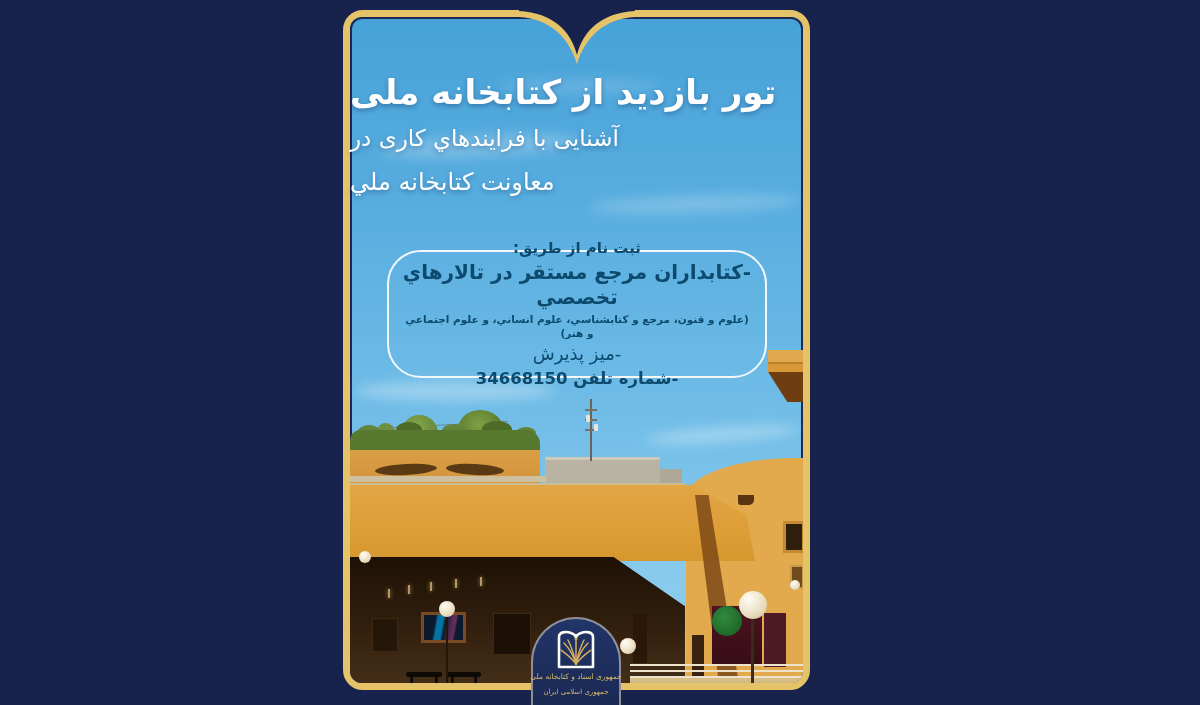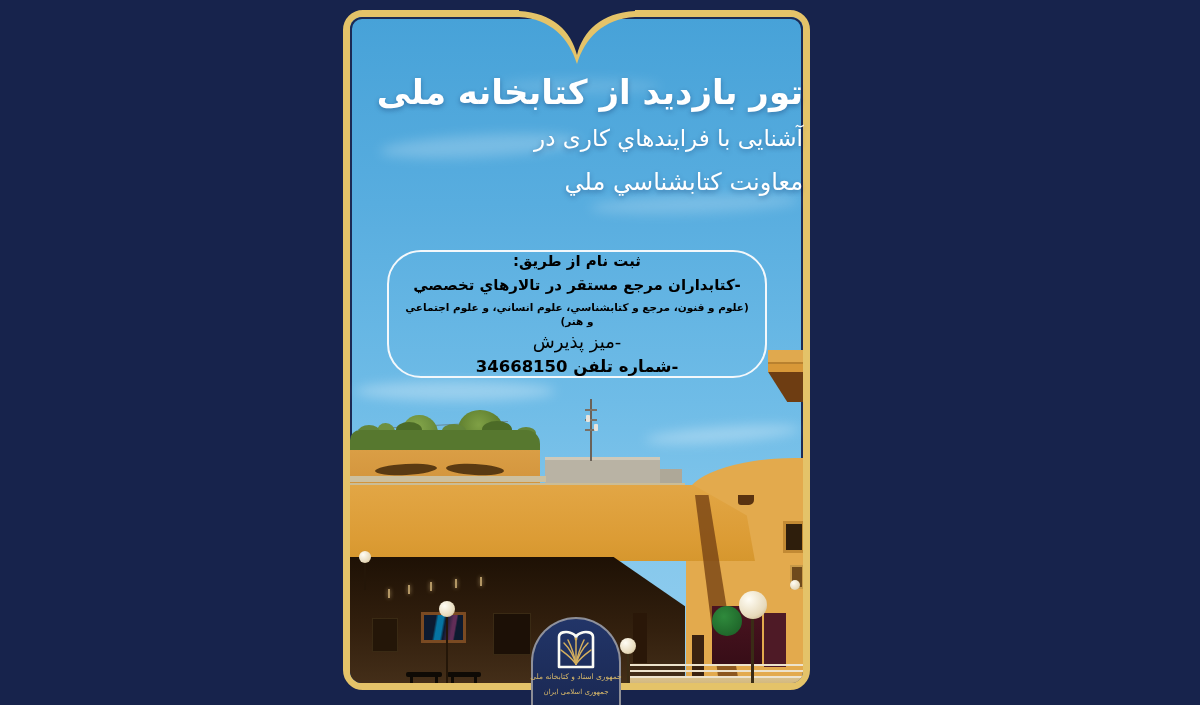--- a/index.html
+++ b/index.html
@@ -125,33 +125,33 @@
   .bl1 { left:60px; top:660px; } .bl2 { left:85px; top:660px; }
   .bl3 { left:101px; top:660px; } .bl4 { left:124px; top:660px; }
   .hlamp { width:2px; height:9px; background:rgba(255,220,150,.65); box-shadow:0 0 4px rgba(255,220,150,.6); }
   .hl1 { left:38px; top:572px; } .hl2 { left:58px; top:568px; } .hl3 { left:80px; top:565px; }
   .hl4 { left:105px; top:562px; } .hl5 { left:130px; top:560px; }
 
   
   .notch { position:absolute; left:50%; top:-7px; transform:translateX(-50%); z-index:6; }
 
   
-  .txt { position:absolute; left:0; width:100%; text-align:right; direction:rtl; color:#fff; z-index:5;
-         text-shadow:0 2px 5px rgba(10,30,80,.35);padding-left:20px; }
+  .txt { position:absolute; left:0; width:100%; text-align:left; direction:rtl; color:#fff; z-index:5;
+         text-shadow:0 2px 5px rgba(10,30,80,.35); }
   .title   { top:55px;  font-size:34px; font-weight:bold; letter-spacing:-.5px; }
   .sub1    { top:108px; font-size:23px; }
   .sub2    { top:151px; font-size:24px; }
   .dateline{ top:191px; font-size:15px; font-weight:bold; }
 
   .regbox { position:absolute; left:37px; top:233px; width:380px; height:128px; z-index:5;
     border:2.5px solid #F4F8FB; border-radius:34px; direction:rtl;
     display:flex; flex-direction:column; justify-content:center; align-items:center; gap:2px;
-    color:#000000; text-align:center; padding:6px 12px; }
+    color:#0c4a6e; text-align:center; padding:6px 12px; }
   .regbox .rb-head { font-size:15px;  font-weight:bold; line-height:19px; }
-  .regbox .rb-l1   { font-size:15px;  font-weight:bold; line-height:25px; }
+  .regbox .rb-l1   { font-size:20px;  font-weight:bold; line-height:25px; }
   .regbox .rb-l2   { font-size:10.5px;font-weight:bold; line-height:14px; }
   .regbox .rb-l3   { font-size:18px;  font-weight:normal; line-height:24px; }
   .regbox .rb-l4   { font-size:16.5px;font-weight:bold; line-height:21px; }
 
   
   .badge { position:absolute; left:531px; top:617px; width:90px; height:95px; z-index:9;
     border-radius:45px 45px 0 0;
     background:linear-gradient(180deg,#223568,#1A2852);
     border:2px solid rgba(235,225,205,.55); border-bottom:none;
     display:flex; flex-direction:column; align-items:center; }
@@ -248,21 +248,21 @@
       <div class="globe gl5"></div>
     </div>
 
     <svg class="notch" width="116" height="58" viewBox="0 0 116 58">
       <path d="M0,0 L116,0 L116,7 C84,9 66,28 58,54 C50,28 32,9 0,7 Z" fill="#E4C369"></path>
       <path d="M0,0 L116,0 L116,1 C82,3 64,21 58,45 C52,21 34,3 0,1 Z" fill="#17234C"></path>
     </svg>
 
     <div class="txt title">تور بازدید از کتابخانه ملی</div>
     <div class="txt sub1">آشنایی با فرایندهاي کاری در</div>
-    <div class="txt sub2">معاونت کتابشناسي ملي</div>
+    <div class="txt sub2">معاونت کتابخانه ملي</div>
 
     <div class="regbox">
       <div class="rb-head">ثبت نام از طریق:</div>
       <div class="rb-l1">-کتابداران مرجع مستقر در تالارهاي تخصصي</div>
       <div class="rb-l2">(علوم و فنون، مرجع و کتابشناسي، علوم انساني، و علوم اجتماعي و هنر)</div>
       <div class="rb-l3">-میز پذیرش</div>
       <div class="rb-l4">-شماره تلفن 34668150</div>
     </div>
   </div>
 

